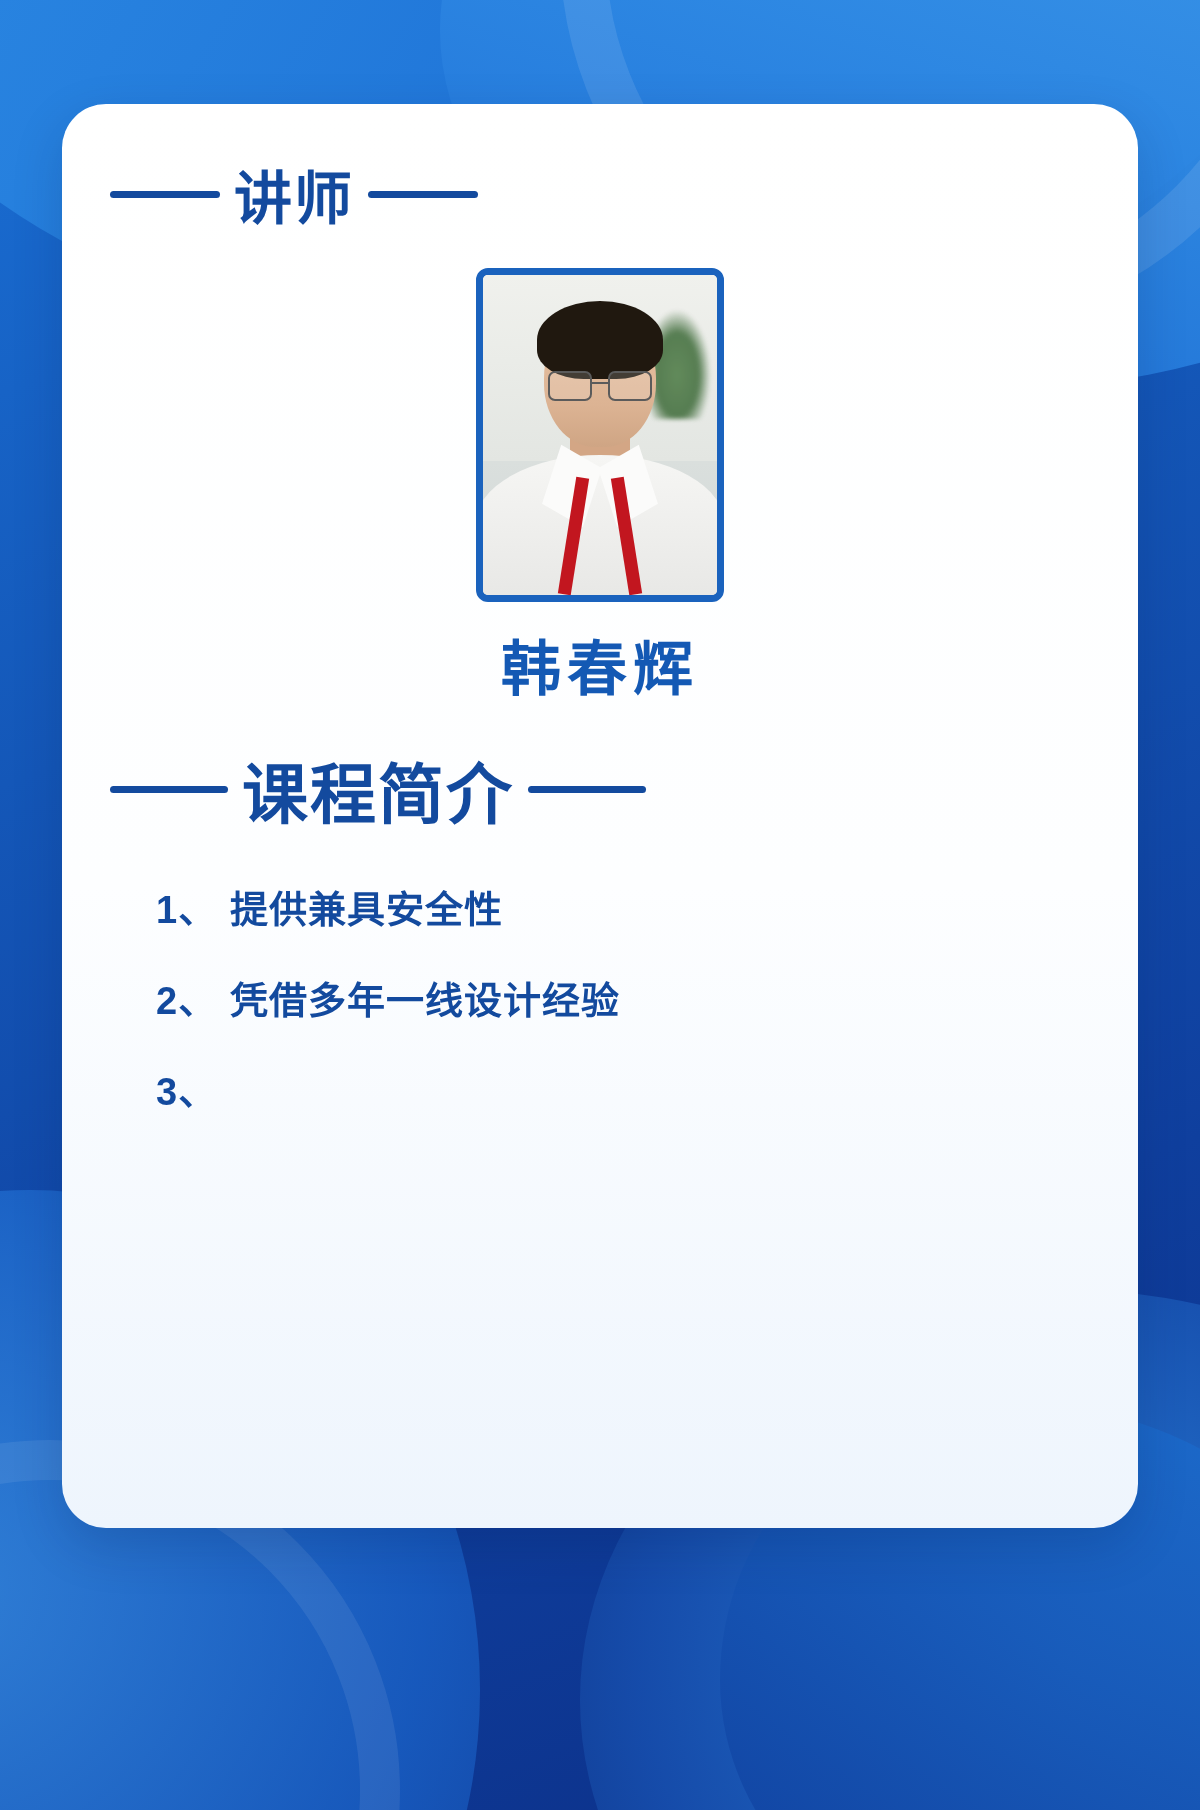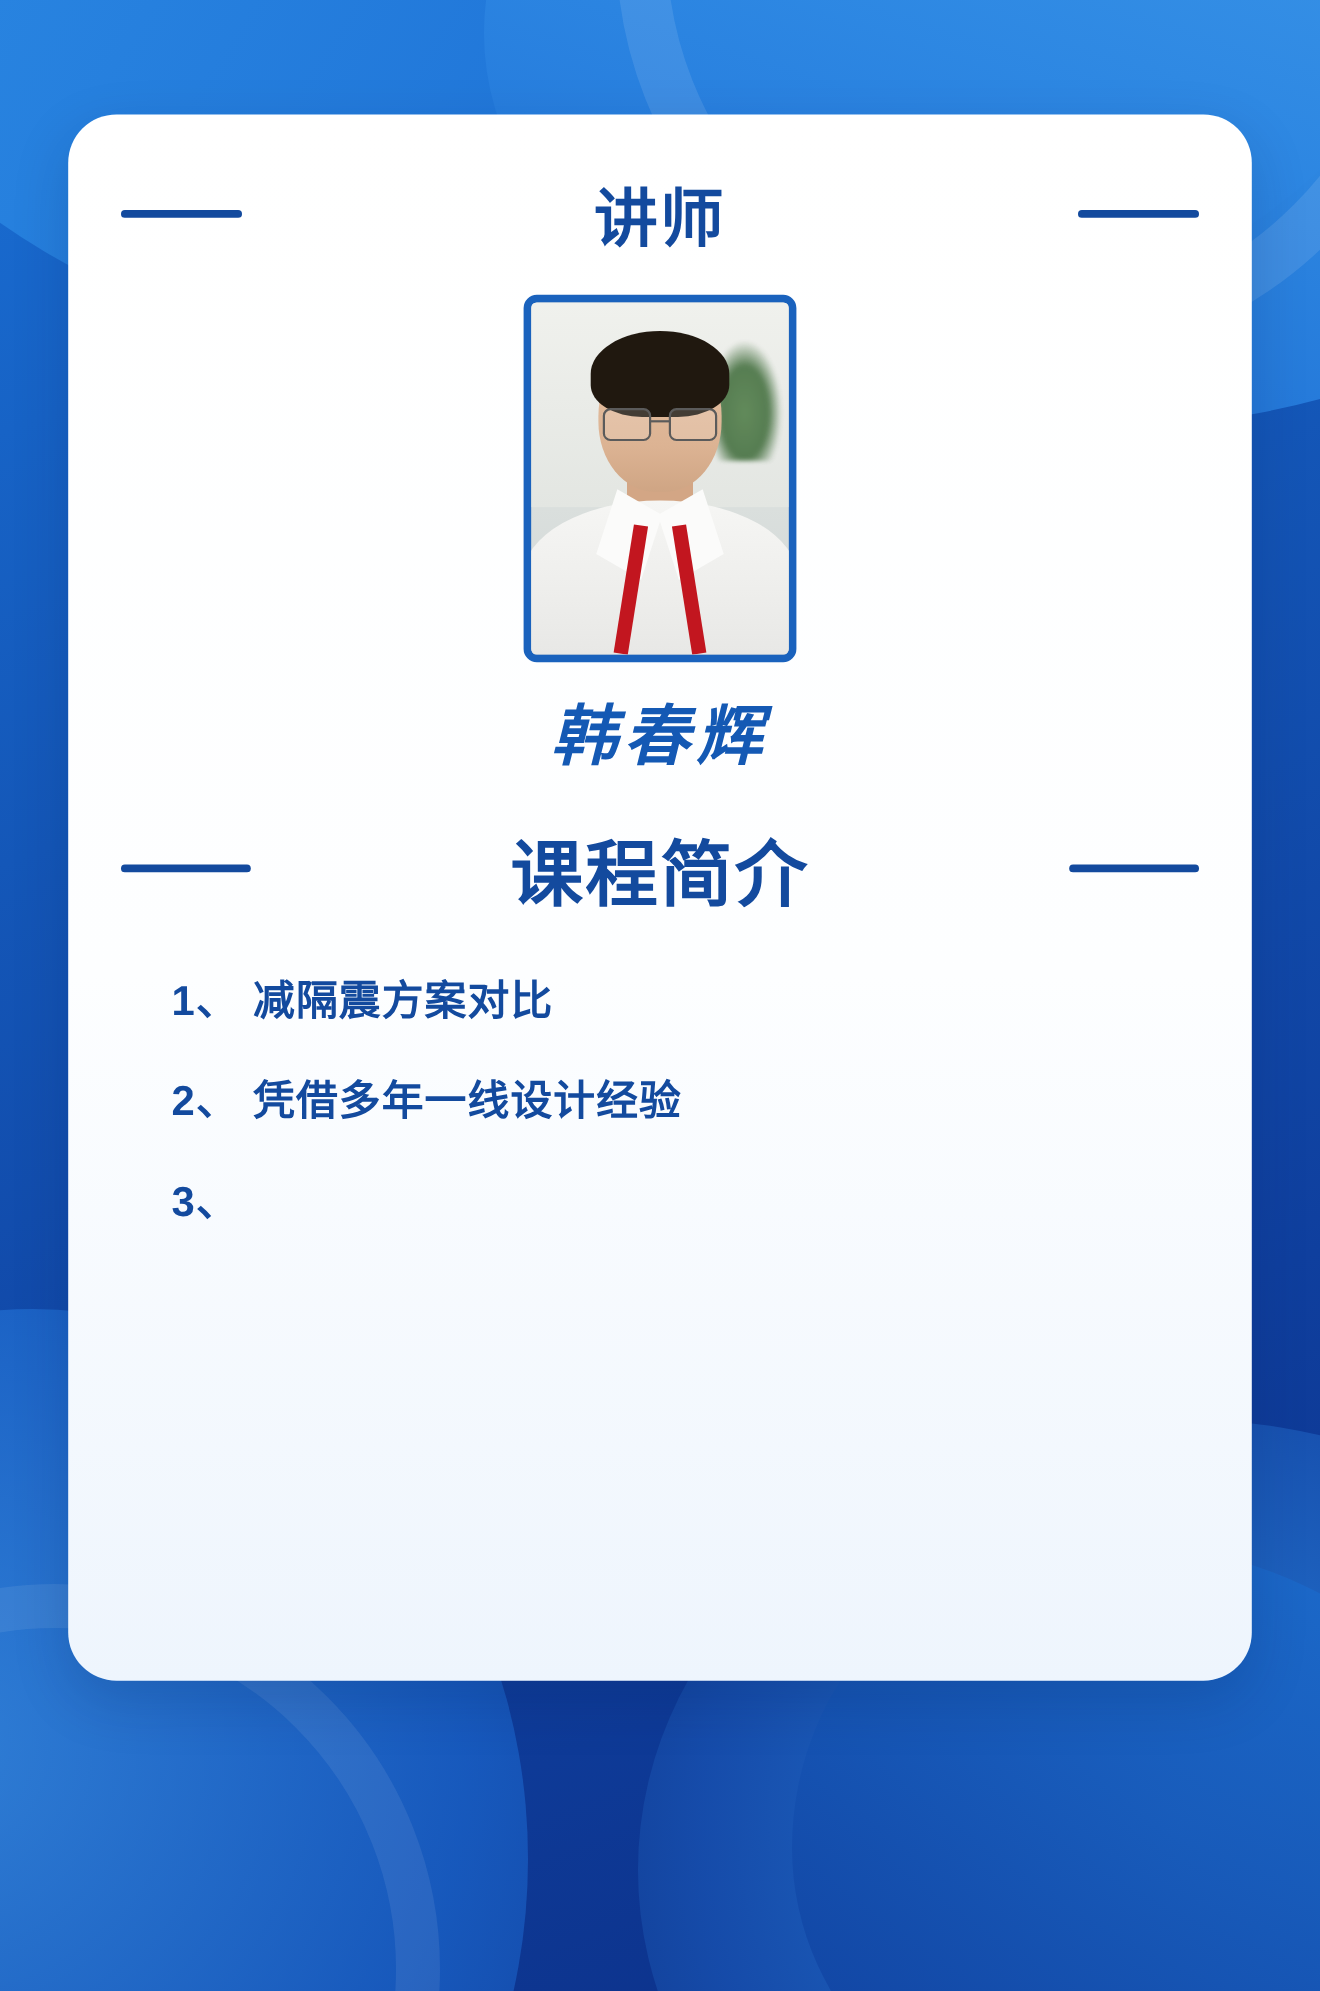--- a/index.html
+++ b/index.html
@@ -105,21 +105,21 @@
     border-radius: 44px;
     box-shadow: 0 18px 50px rgba(4, 30, 80, .18);
     box-sizing: border-box;
     padding: 0 48px;
   }
 
   
   .section-heading {
     display: flex;
     align-items: center;
-    justify-content: space-between;
+    justify-content: flex-start;
     gap: 14px;
     color: #134a9e;
     font-weight: bold;
     letter-spacing: 2px;
   }
   .section-heading .rule {
     display: block;
     height: 7px;
     background: #134a9e;
     border-radius: 4px;
@@ -255,21 +255,20 @@
   }
 
   
   #instructor-name {
     text-align: center;
     margin-top: 18px;
     font-size: 60px;
     font-weight: bold;
     color: #1459b4;
     letter-spacing: 6px;
-    font-style: italic;
   }
 
   
   #instructor-bio {
     margin: 18px 14px 0;
     font-size: 30.5px;
     line-height: 1.62;
     color: #114c9f;
     font-weight: bold;
     text-align: justify;
@@ -341,21 +340,21 @@
 
     <div class="section-heading" id="heading-course">
       <span class="rule"></span>
       <span>课程简介</span>
       <span class="rule"></span>
     </div>
 
     <ul class="course-list">
       <li>
         <span class="num">1、</span>
-        <span>减隔震方案对比</span>
+        <span>提供兼具安全性</span>
       </li>
       <li>
         <span class="num">2、</span>
         <span>凭借多年一线设计经验</span>
       </li>
       <li>
         <span class="num">3、</span>
       </li>
     </ul>
 

